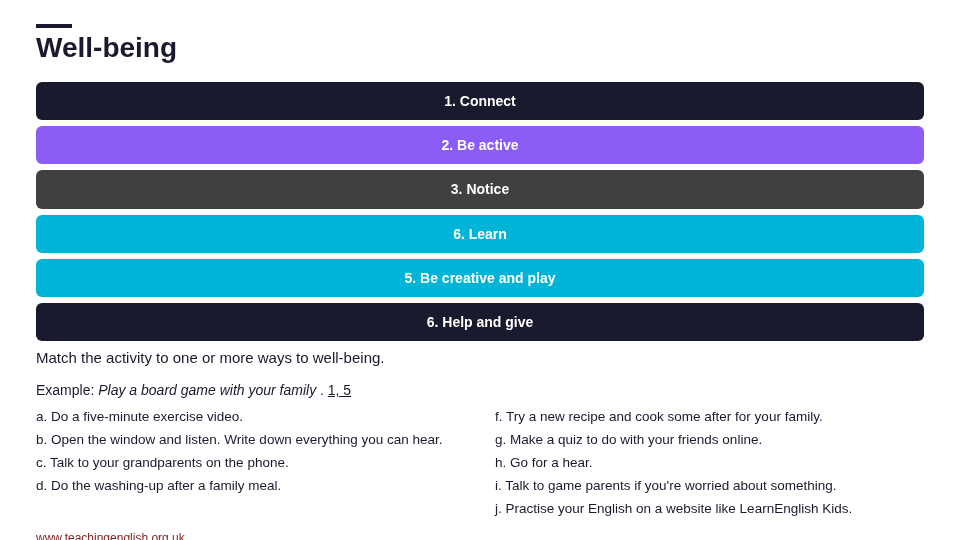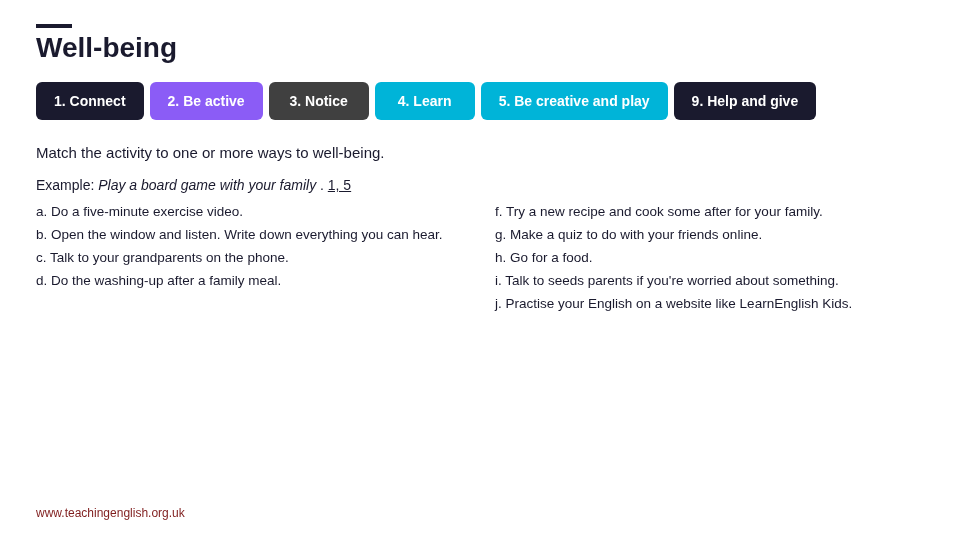--- a/index.html
+++ b/index.html
@@ -39,23 +39,23 @@
       content: '';
       display: block;
       width: 36px;
       height: 4px;
       background: #1a1a2e;
       margin-bottom: 4px;
     }
 
     .tabs-row {
       display: flex;
-      flex-direction: row;
+      flex-direction: column;
       gap: 6px;
-      margin-bottom: 24px;
+      margin-bottom: 8px;
     }
 
     .tab {
       padding: 10px 18px;
       border-radius: 6px;
       font-size: 14px;
       font-weight: 600;
       color: #ffffff;
       display: flex;
       align-items: center;
@@ -121,44 +121,44 @@
 <div class="page">
 
   <div class="title-bar">
     <h1 class="page-title">Well-being</h1>
   </div>
 
   <div class="tabs-row" id="tabs-container">
       <div class="tab tab-connect">1. Connect</div>
       <div class="tab tab-active">2. Be active</div>
       <div class="tab tab-notice">3. Notice</div>
-      <div class="tab tab-learn">4. Learn</div>
+      <div class="tab tab-learn">6. Learn</div>
       <div class="tab tab-creative">5. Be creative and play</div>
-      <div class="tab tab-help">9. Help and give</div>
+      <div class="tab tab-help">6. Help and give</div>
     </div>
 
   <p class="instruction">Match the activity to one or more ways to well-being.</p>
 
   <div class="example-block">
     <p class="example-line">
       <span>Example: </span><em>Play a board game with your family</em><span> . </span><span class="underline">1, 5</span>
     </p>
   </div>
 
   <div class="list-grid" id="list-container">
       <div>
         <p class="list-item">a.  Do a five-minute exercise video.</p>
         <p class="list-item">b.  Open the window and listen. Write down everything you can hear.</p>
         <p class="list-item">c.  Talk to your grandparents on the phone.</p>
         <p class="list-item">d.  Do the washing-up after a family meal.</p>
       </div>
       <div>
         <p class="list-item">f.  Try a new recipe and cook some after for your family.</p>
         <p class="list-item">g.  Make a quiz to do with your friends online.</p>
-        <p class="list-item">h.  Go for a food.</p>
-        <p class="list-item">i.  Talk to seeds parents if you're worried about something.</p>
+        <p class="list-item">h.  Go for a hear.</p>
+        <p class="list-item">i.  Talk to game parents if you're worried about something.</p>
         <p class="list-item">j.  Practise your English on a website like LearnEnglish Kids.</p>
       </div>
     </div>
 
   <div class="footer-link">www.teachingenglish.org.uk</div>
 
 </div>
 
 </body></html>

